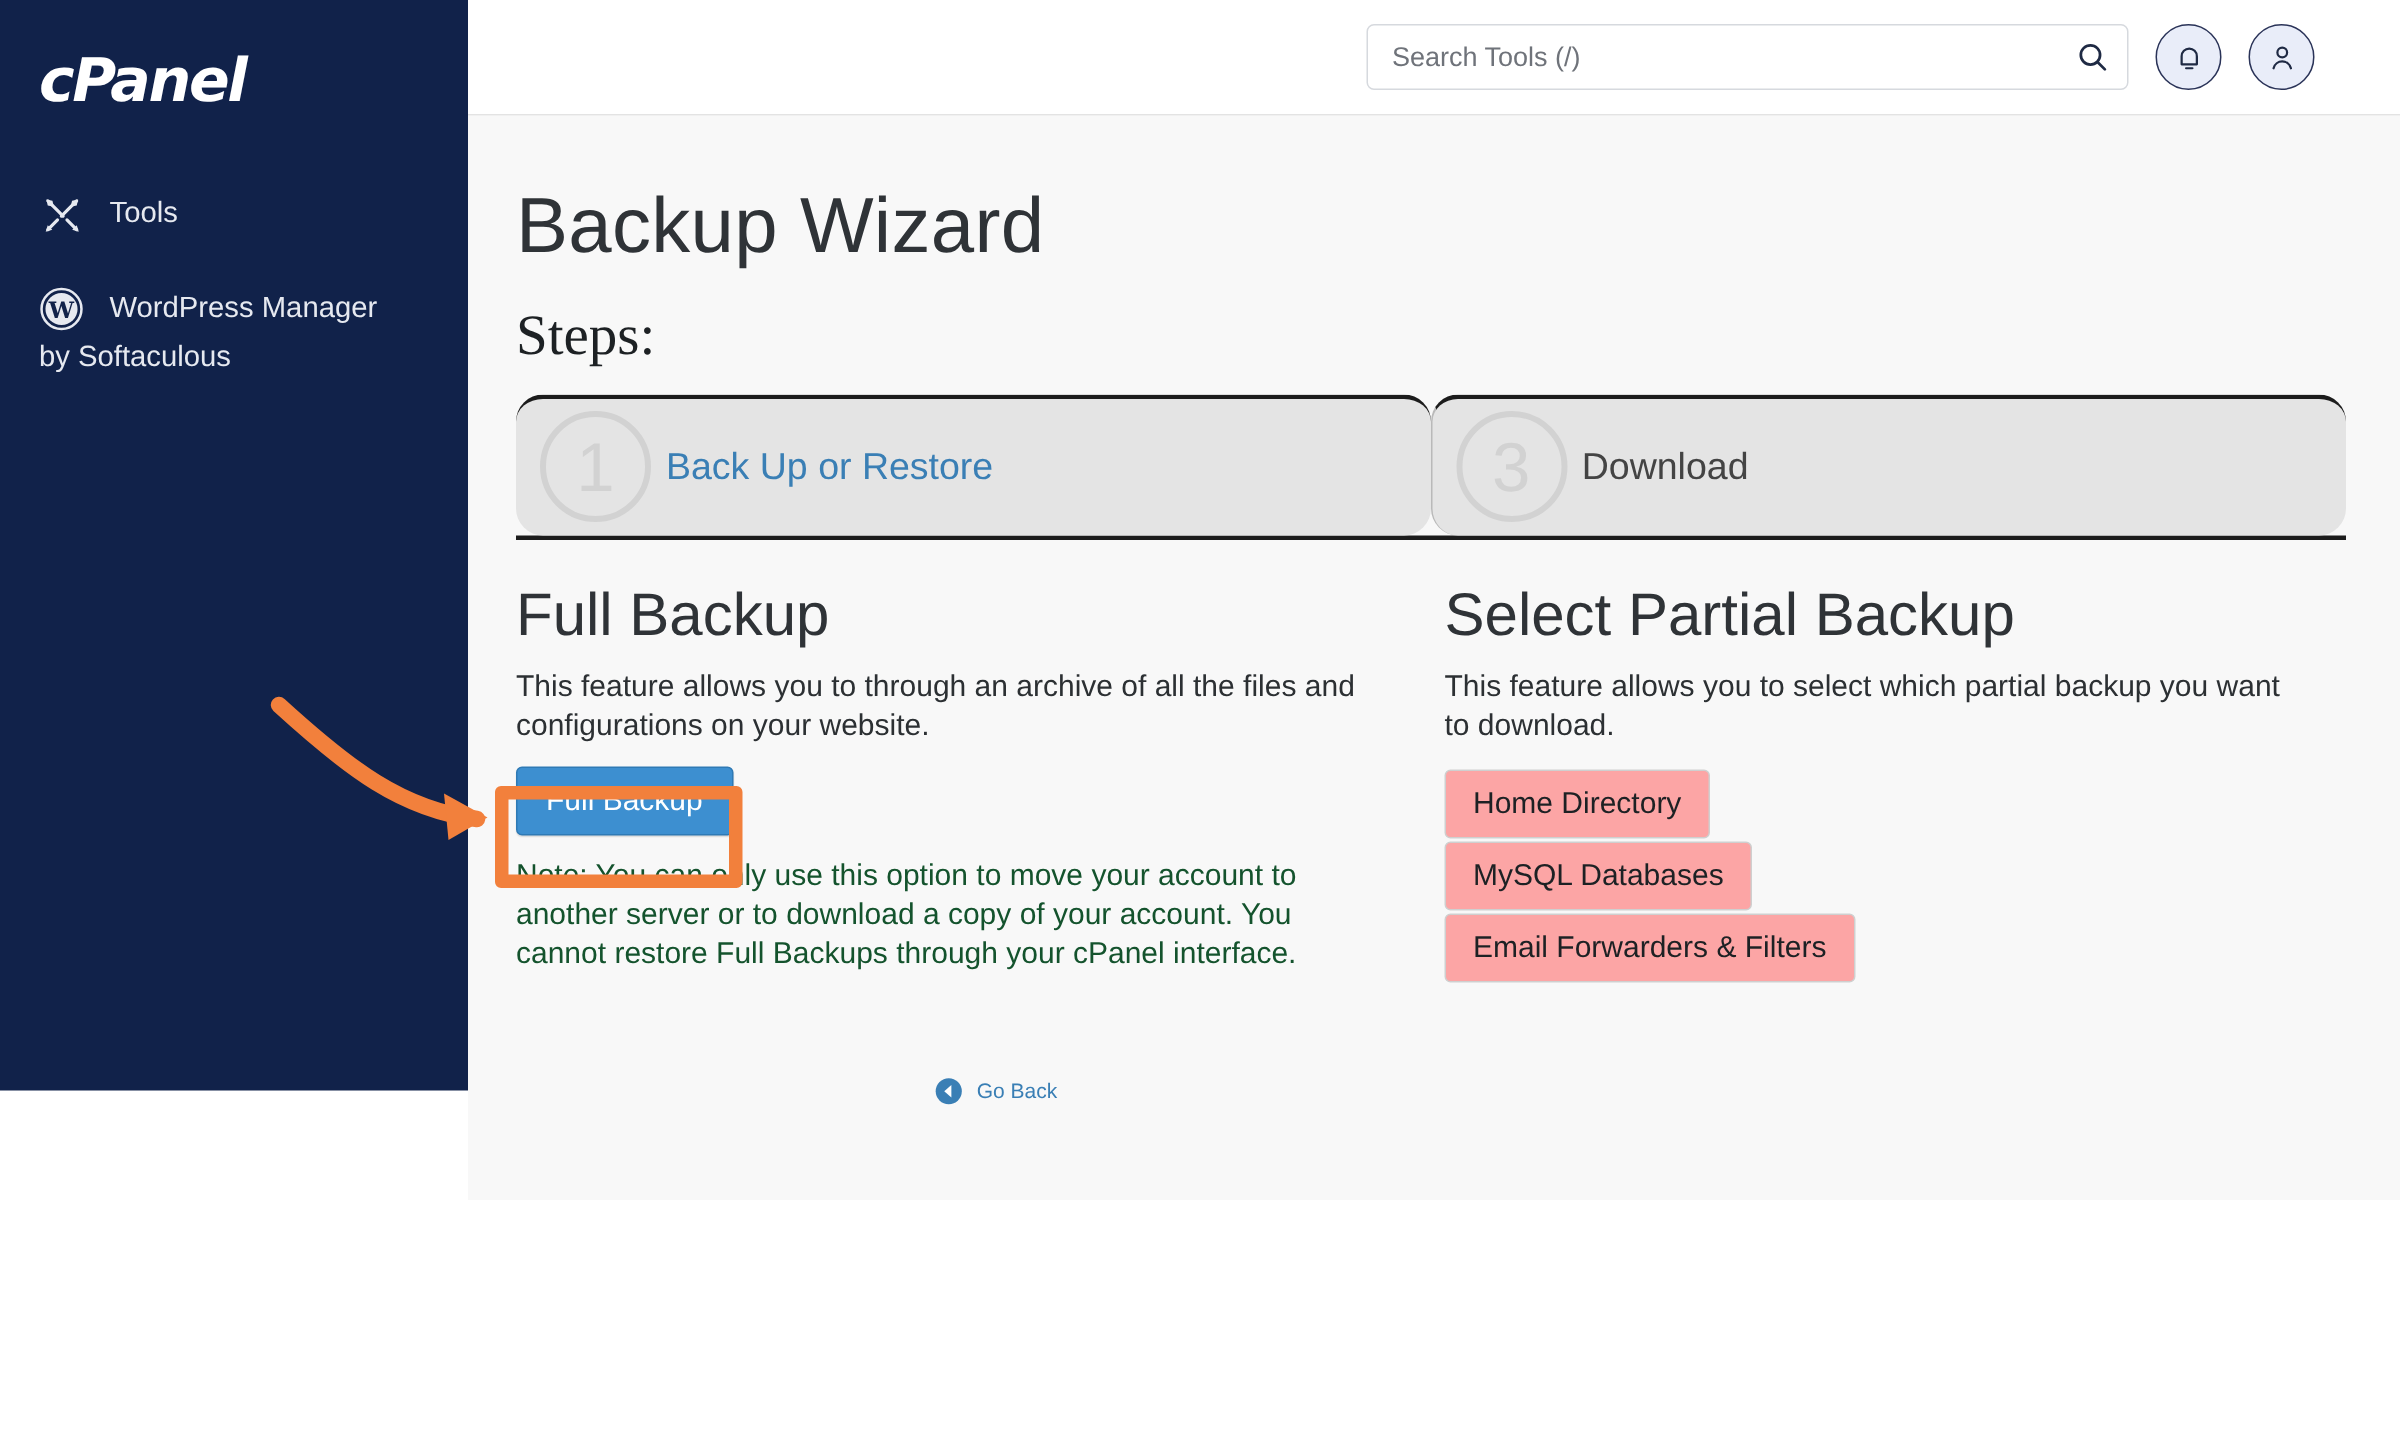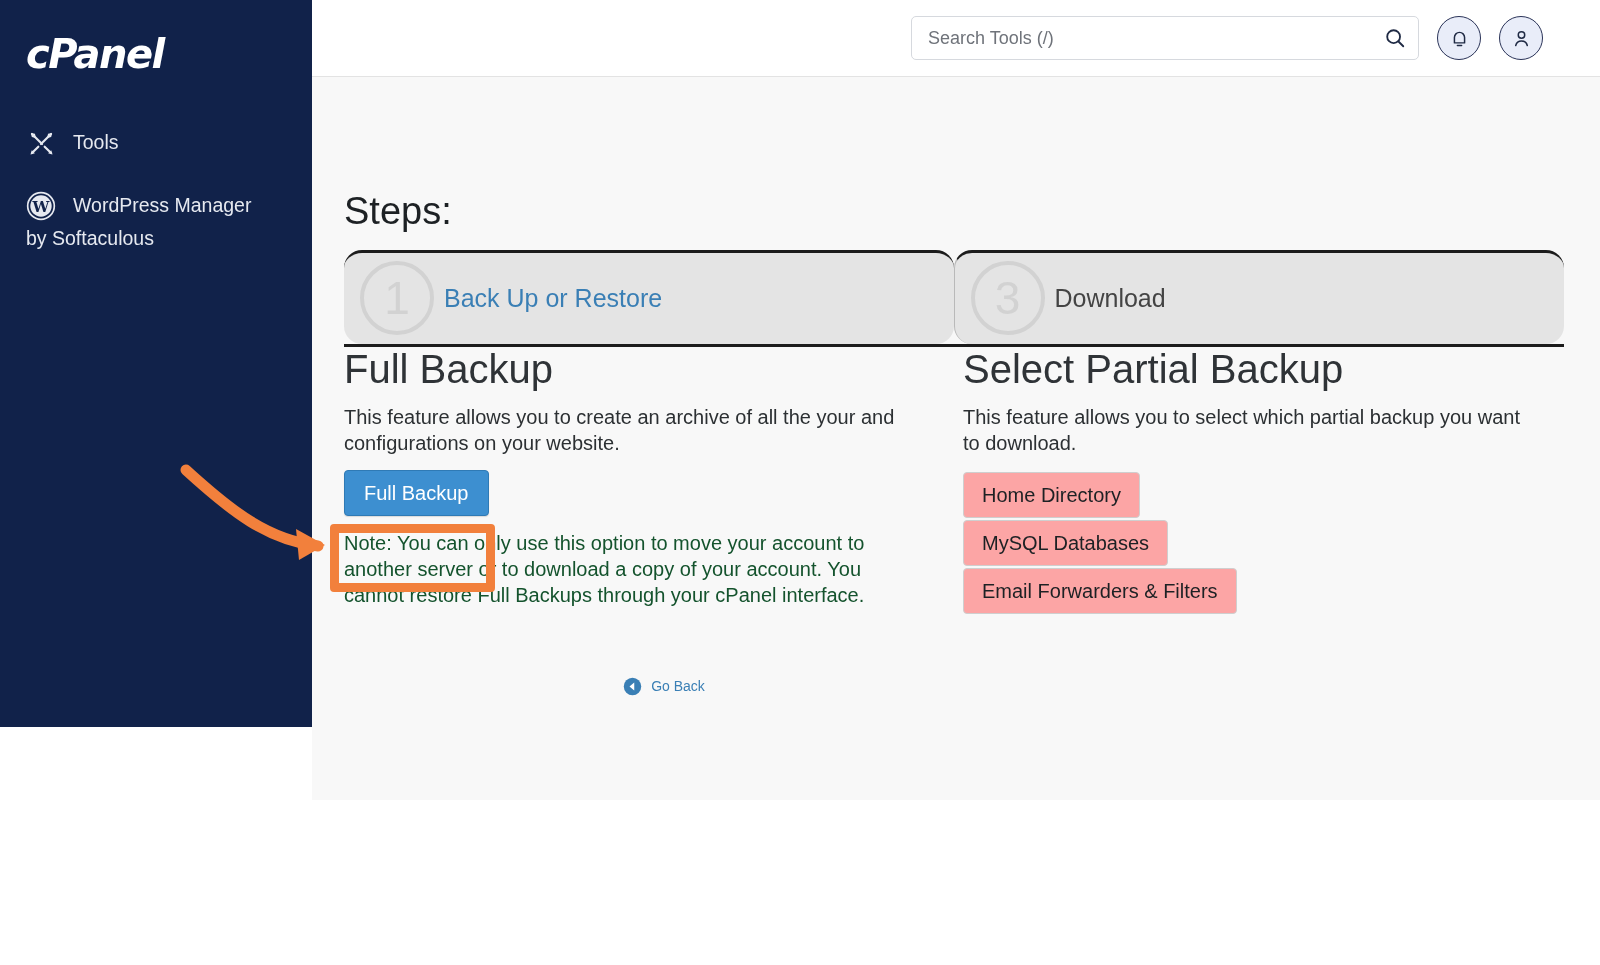--- a/index.html
+++ b/index.html
@@ -146,22 +146,23 @@
     font-weight: 300;
     color: #2f3337;
     letter-spacing: 0.2px;
     line-height: 1.1;
   }
 
   .steps-label {
     font-size: 38px;
     font-weight: 400;
     color: #1d2124;
-    margin-top: 68px;
+    margin-top: 24px;
     line-height: 1.1;
+    font-family: Liberation Serif, serif;
   }
 
   
   .steps {
     display: flex;
     margin-top: 17px;
     border-bottom: 3px solid #1c1c1c;
     align-items: stretch;
   }
   .step {
@@ -213,20 +214,21 @@
   }
   .step.active .step-label {
     color: #111111;
     font-weight: 700;
   }
   .step.done .step-label { color: #444444; }
 
   
   .cols {
     display: flex;
+    margin-top: 28px;
     gap: 16px;
   }
   .col { flex: 1 1 0; padding-right: 40px; }
   .col.right { padding-left: 2px; }
 
   .sec-title {
     font-size: 40px;
     font-weight: 300;
     color: #2f3337;
     line-height: 1.12;
@@ -385,20 +387,21 @@
         <svg width="21" height="21" viewBox="0 0 24 24" fill="none" stroke="#1f2a44" stroke-width="1.7" stroke-linecap="round" stroke-linejoin="round">
           <circle cx="12" cy="8" r="3.7"></circle>
           <path d="M5.4 20 a6.8 6.8 0 0 1 13.2 0"></path>
         </svg>
       </div>
 
     </header>
 
     <main class="content">
 
+      <h1 class="page-title">Backup Wizard</h1>
 
       <h2 class="steps-label">Steps:</h2>
 
       <div class="steps">
 
         <div class="step">
           <span class="step-num">1</span>
           <span class="step-label">Back Up or Restore</span>
         </div>
 
@@ -407,21 +410,21 @@
           <span class="step-num">3</span>
           <span class="step-label">Download</span>
         </div>
 
       </div>
 
       <div class="cols">
 
         <section class="col left">
           <h3 class="sec-title">Full Backup</h3>
-          <p class="sec-desc">This feature allows you to create an archive of all the your and configurations on your website.</p>
+          <p class="sec-desc">This feature allows you to through an archive of all the files and configurations on your website.</p>
           <div class="btn-wrap">
             <button class="btn-primary">Full Backup</button>
           </div>
           <p class="note">Note: You can only use this option to move your account to another server or to download a copy of your account. You cannot restore Full Backups through your cPanel interface.</p>
         </section>
 
         <section class="col right">
           <h3 class="sec-title">Select Partial Backup</h3>
           <p class="sec-desc">This feature allows you to select which partial backup you want to download.</p>
           <div class="partial-btns">

